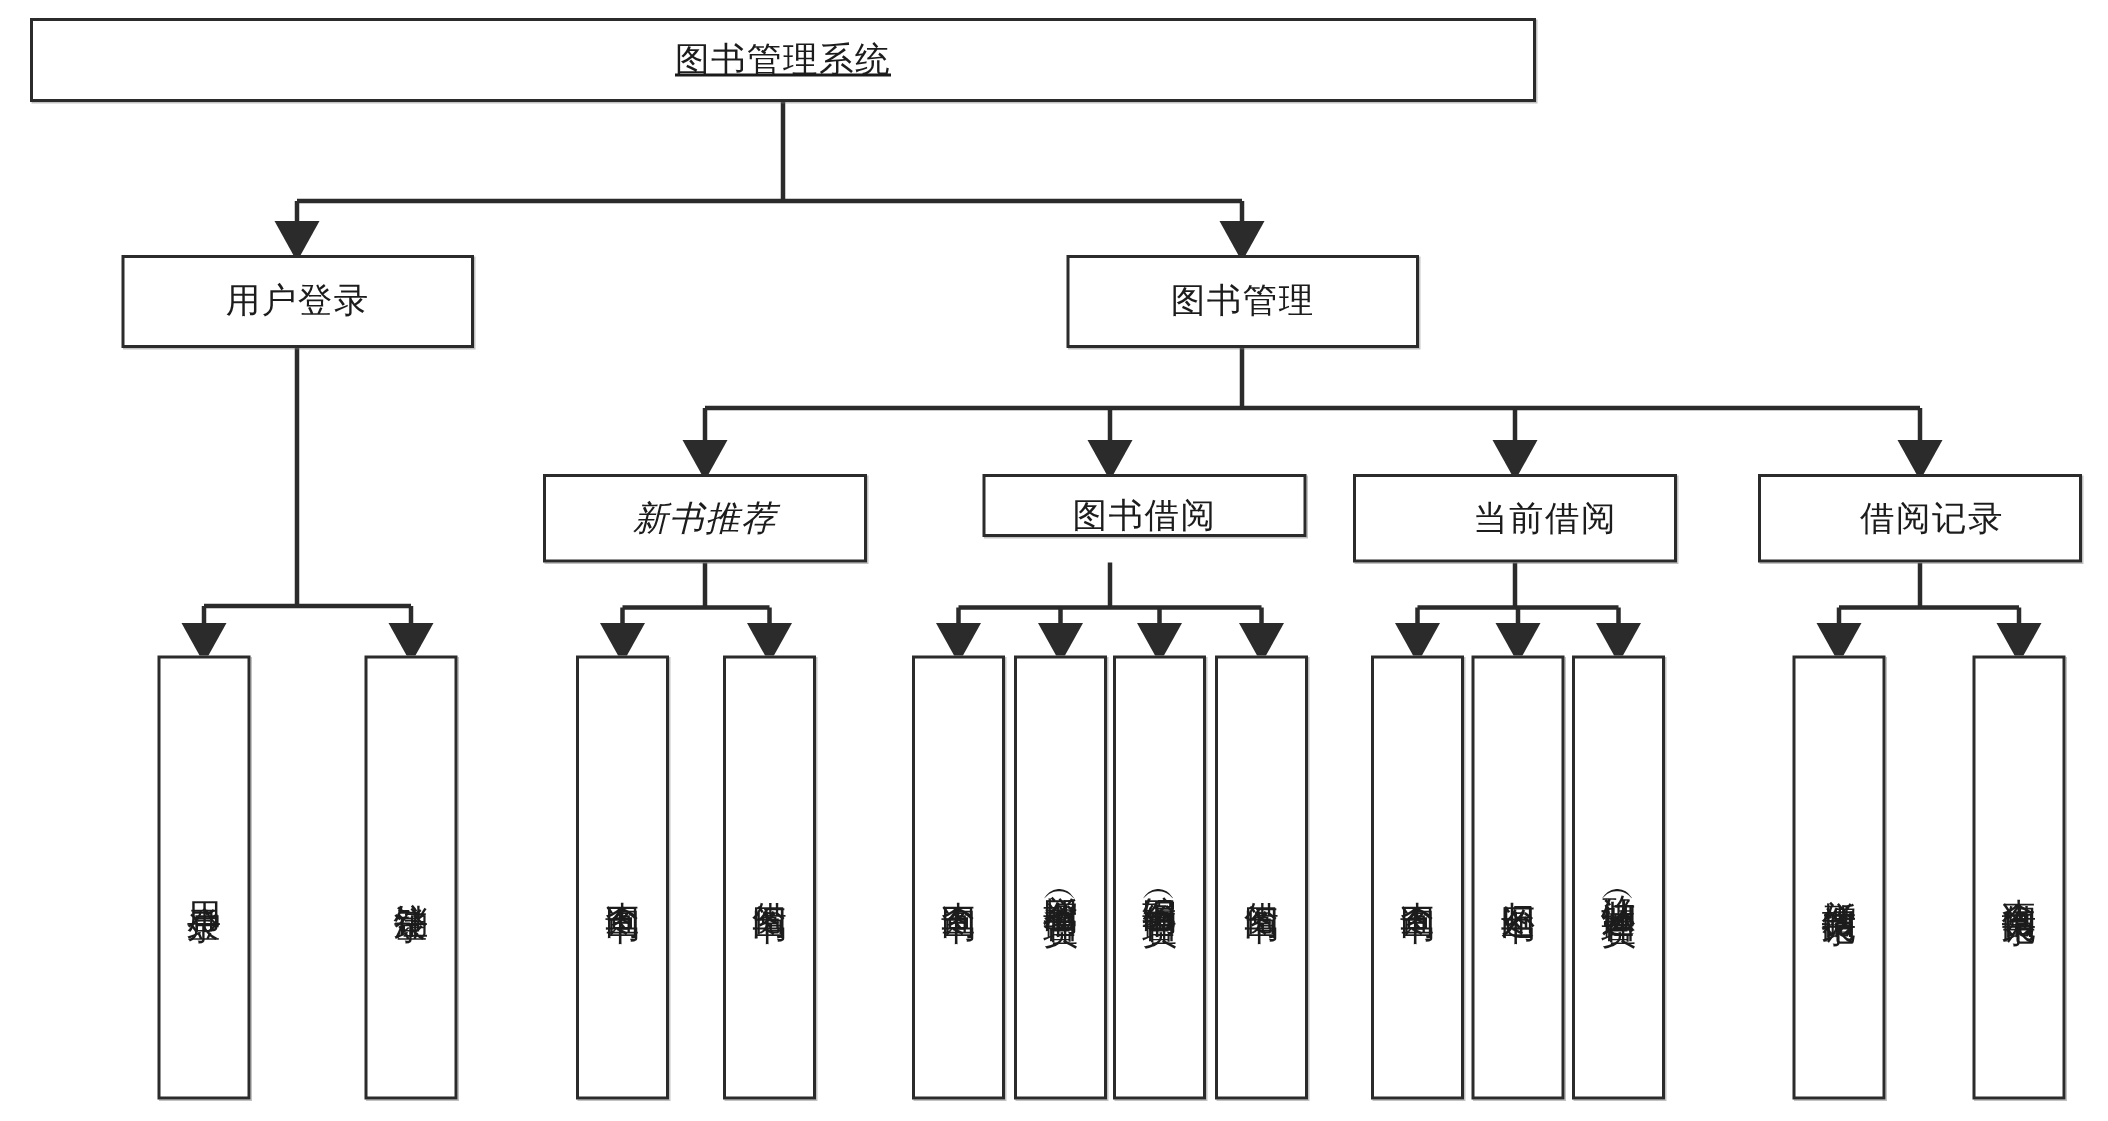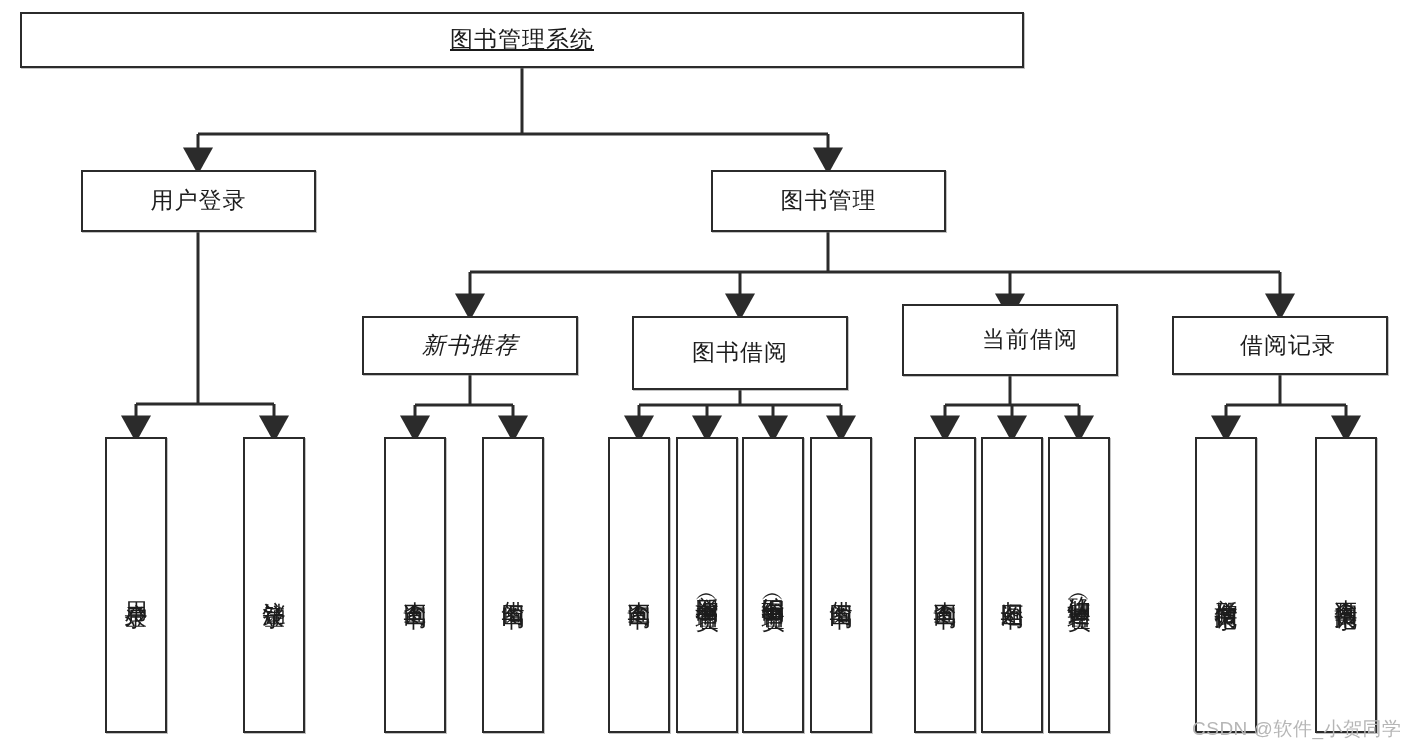--- a/index.html
+++ b/index.html
@@ -112,24 +112,24 @@
   <div class="node" style="left:81px;top:170px;width:235px;height:62px;">
     <span class="node-label">用户登录</span>
   </div>
   <div class="node" style="left:711px;top:170px;width:235px;height:62px;">
     <span class="node-label">图书管理</span>
   </div>
 
   <div class="node" style="left:362px;top:316px;width:216px;height:59px;font-style:italic;">
     <span class="node-label">新书推荐</span>
   </div>
-  <div class="node" style="left:632px;top:316px;width:216px;height:74px;">
+  <div class="node" style="left:655px;top:316px;width:216px;height:42px;align-items:flex-end;">
     <span class="node-label">图书借阅</span>
   </div>
-  <div class="node" style="left:902px;top:304px;width:216px;height:72px;padding-left:40px;">
+  <div class="node" style="left:902px;top:316px;width:216px;height:59px;padding-left:40px;">
     <span class="node-label">当前借阅</span>
   </div>
   <div class="node" style="left:1172px;top:316px;width:216px;height:59px;padding-left:16px;">
     <span class="node-label">借阅记录</span>
   </div>
 
   <div class="leaf" style="left:105px;top:437px;width:62px;height:296px;">
     <span class="leaf-label">用户登录</span>
   </div>
   <div class="leaf" style="left:243px;top:437px;width:62px;height:296px;">
@@ -162,15 +162,14 @@
   <div class="leaf" style="left:1048px;top:437px;width:62px;height:296px;">
     <span class="leaf-label">确认归还（管理员）</span>
   </div>
   <div class="leaf" style="left:1195px;top:437px;width:62px;height:296px;">
     <span class="leaf-label">新增借阅记录</span>
   </div>
   <div class="leaf" style="left:1315px;top:437px;width:62px;height:296px;">
     <span class="leaf-label">查询借阅记录</span>
   </div>
 
-  <div class="watermark" style="left:1192px;top:716px;">CSDN @软件_小贺同学</div>
 
 </div>
 
 </body></html>

